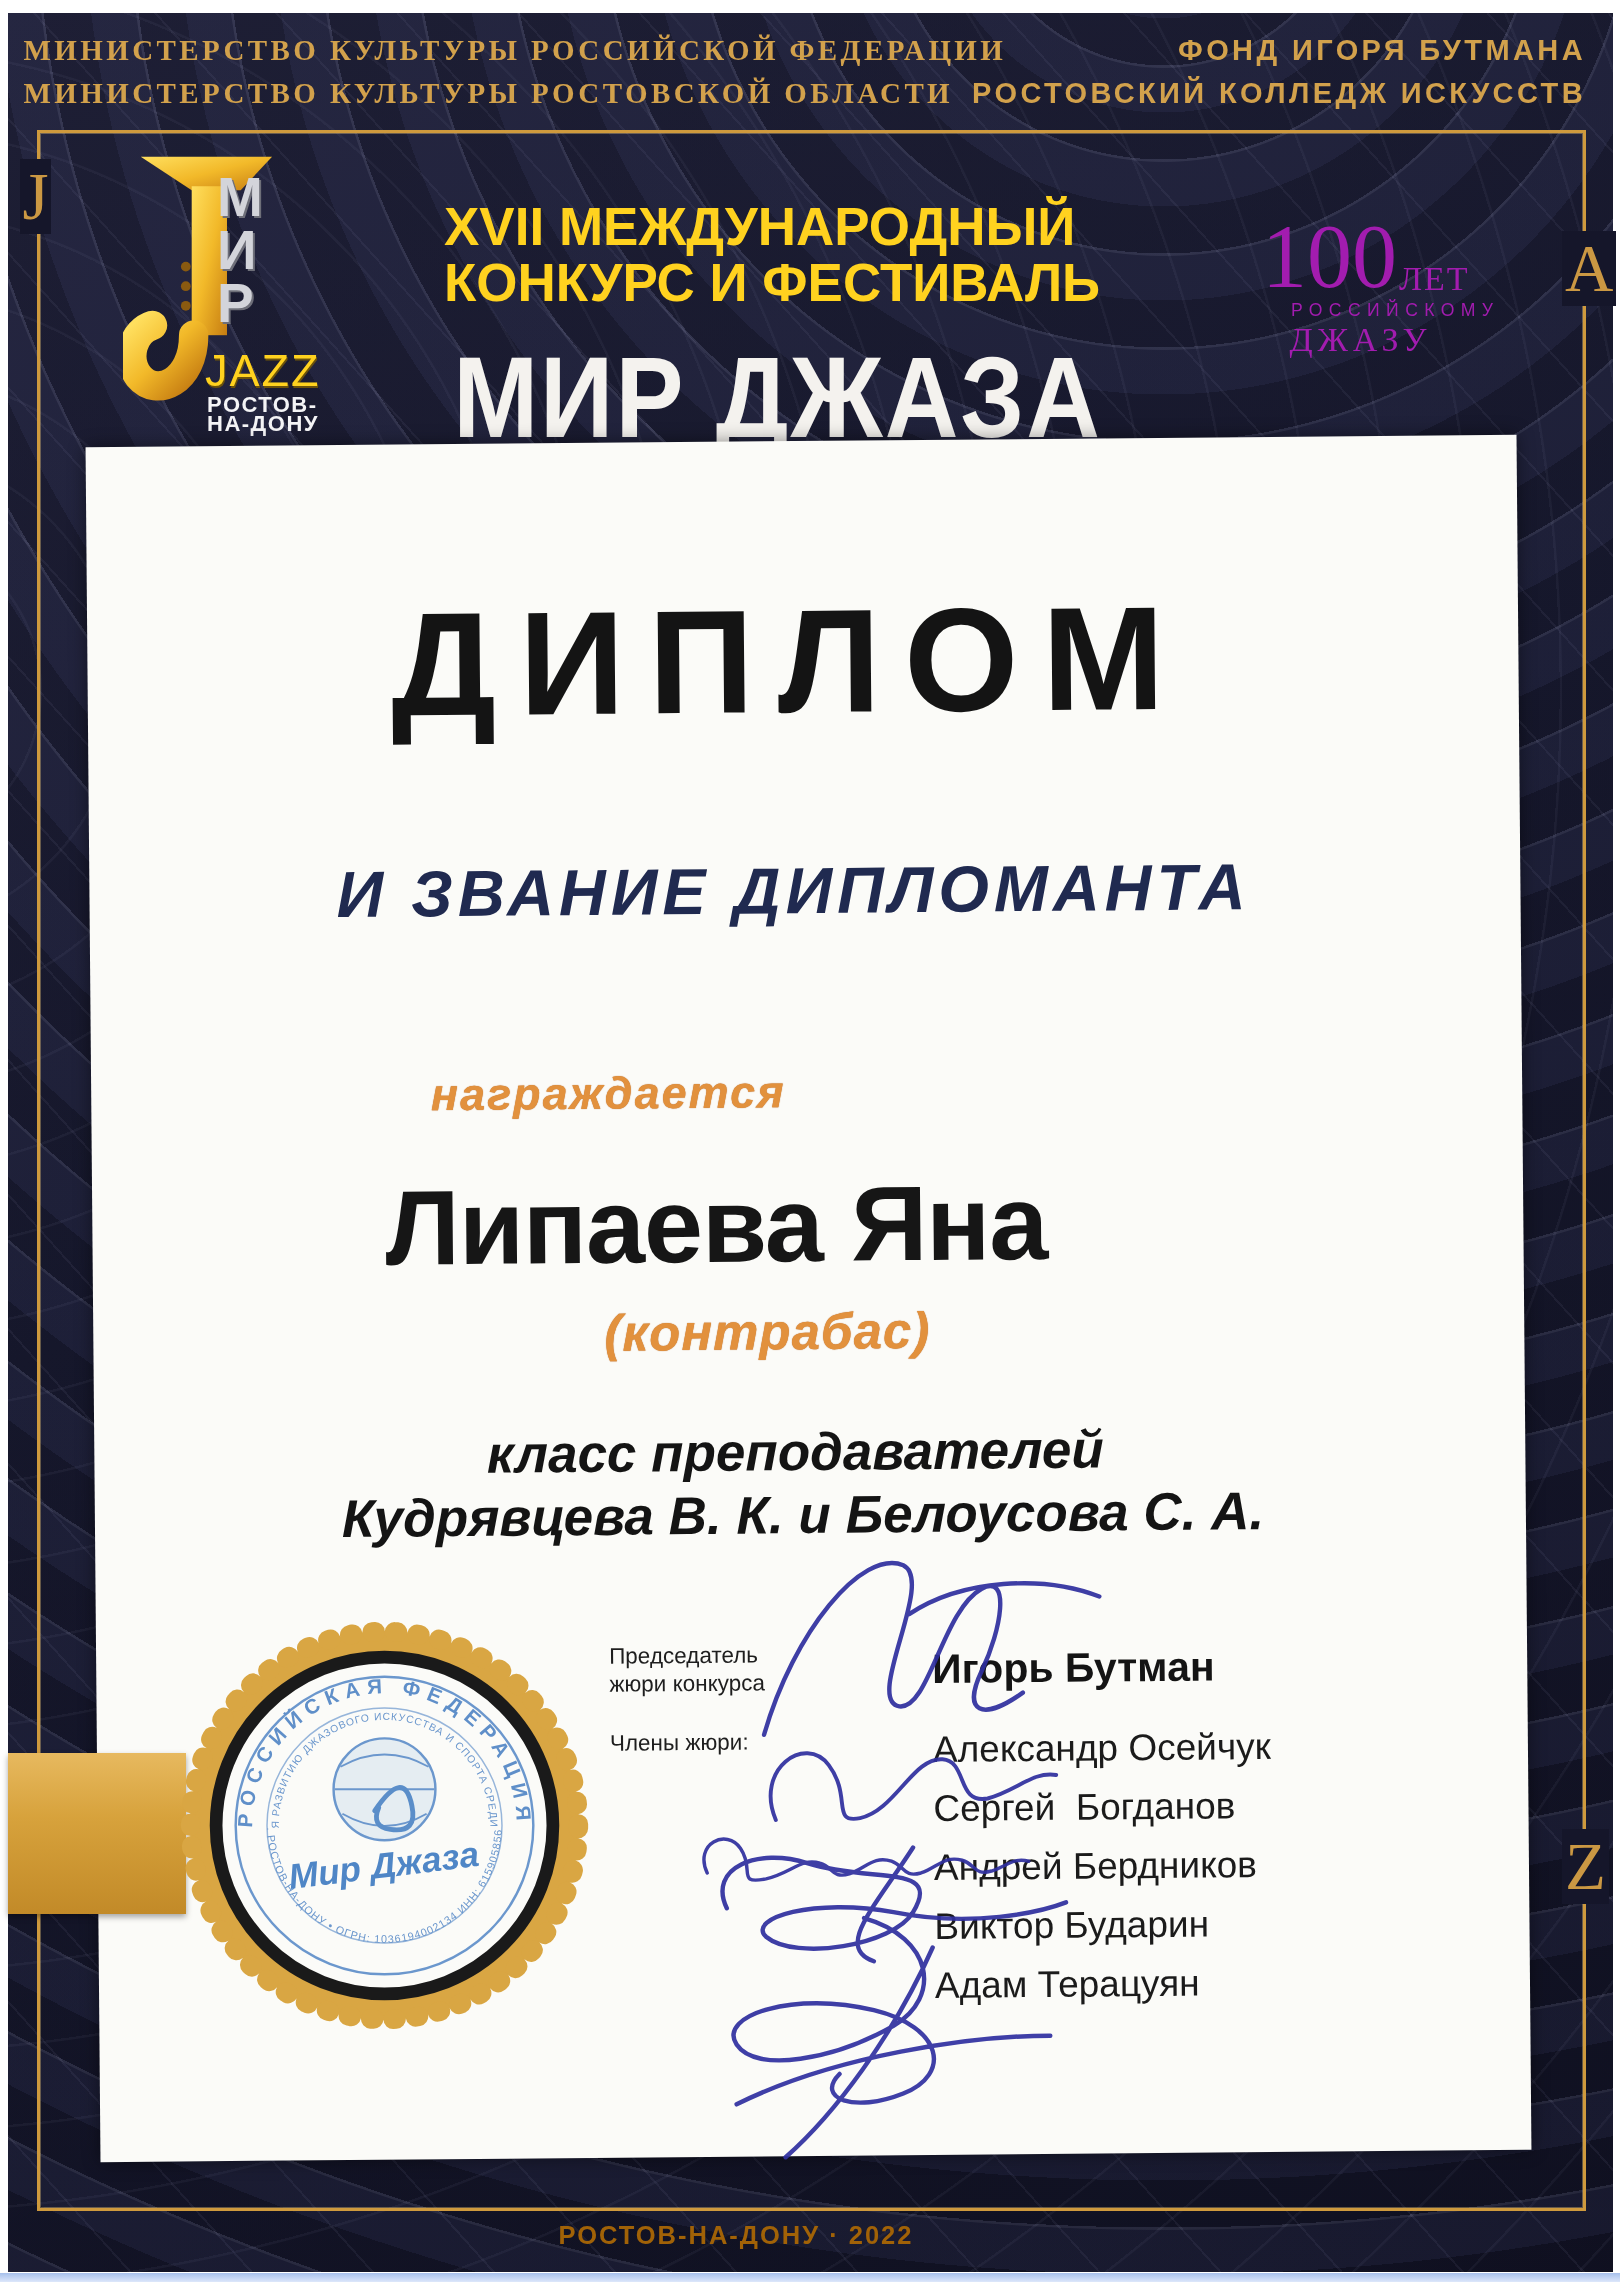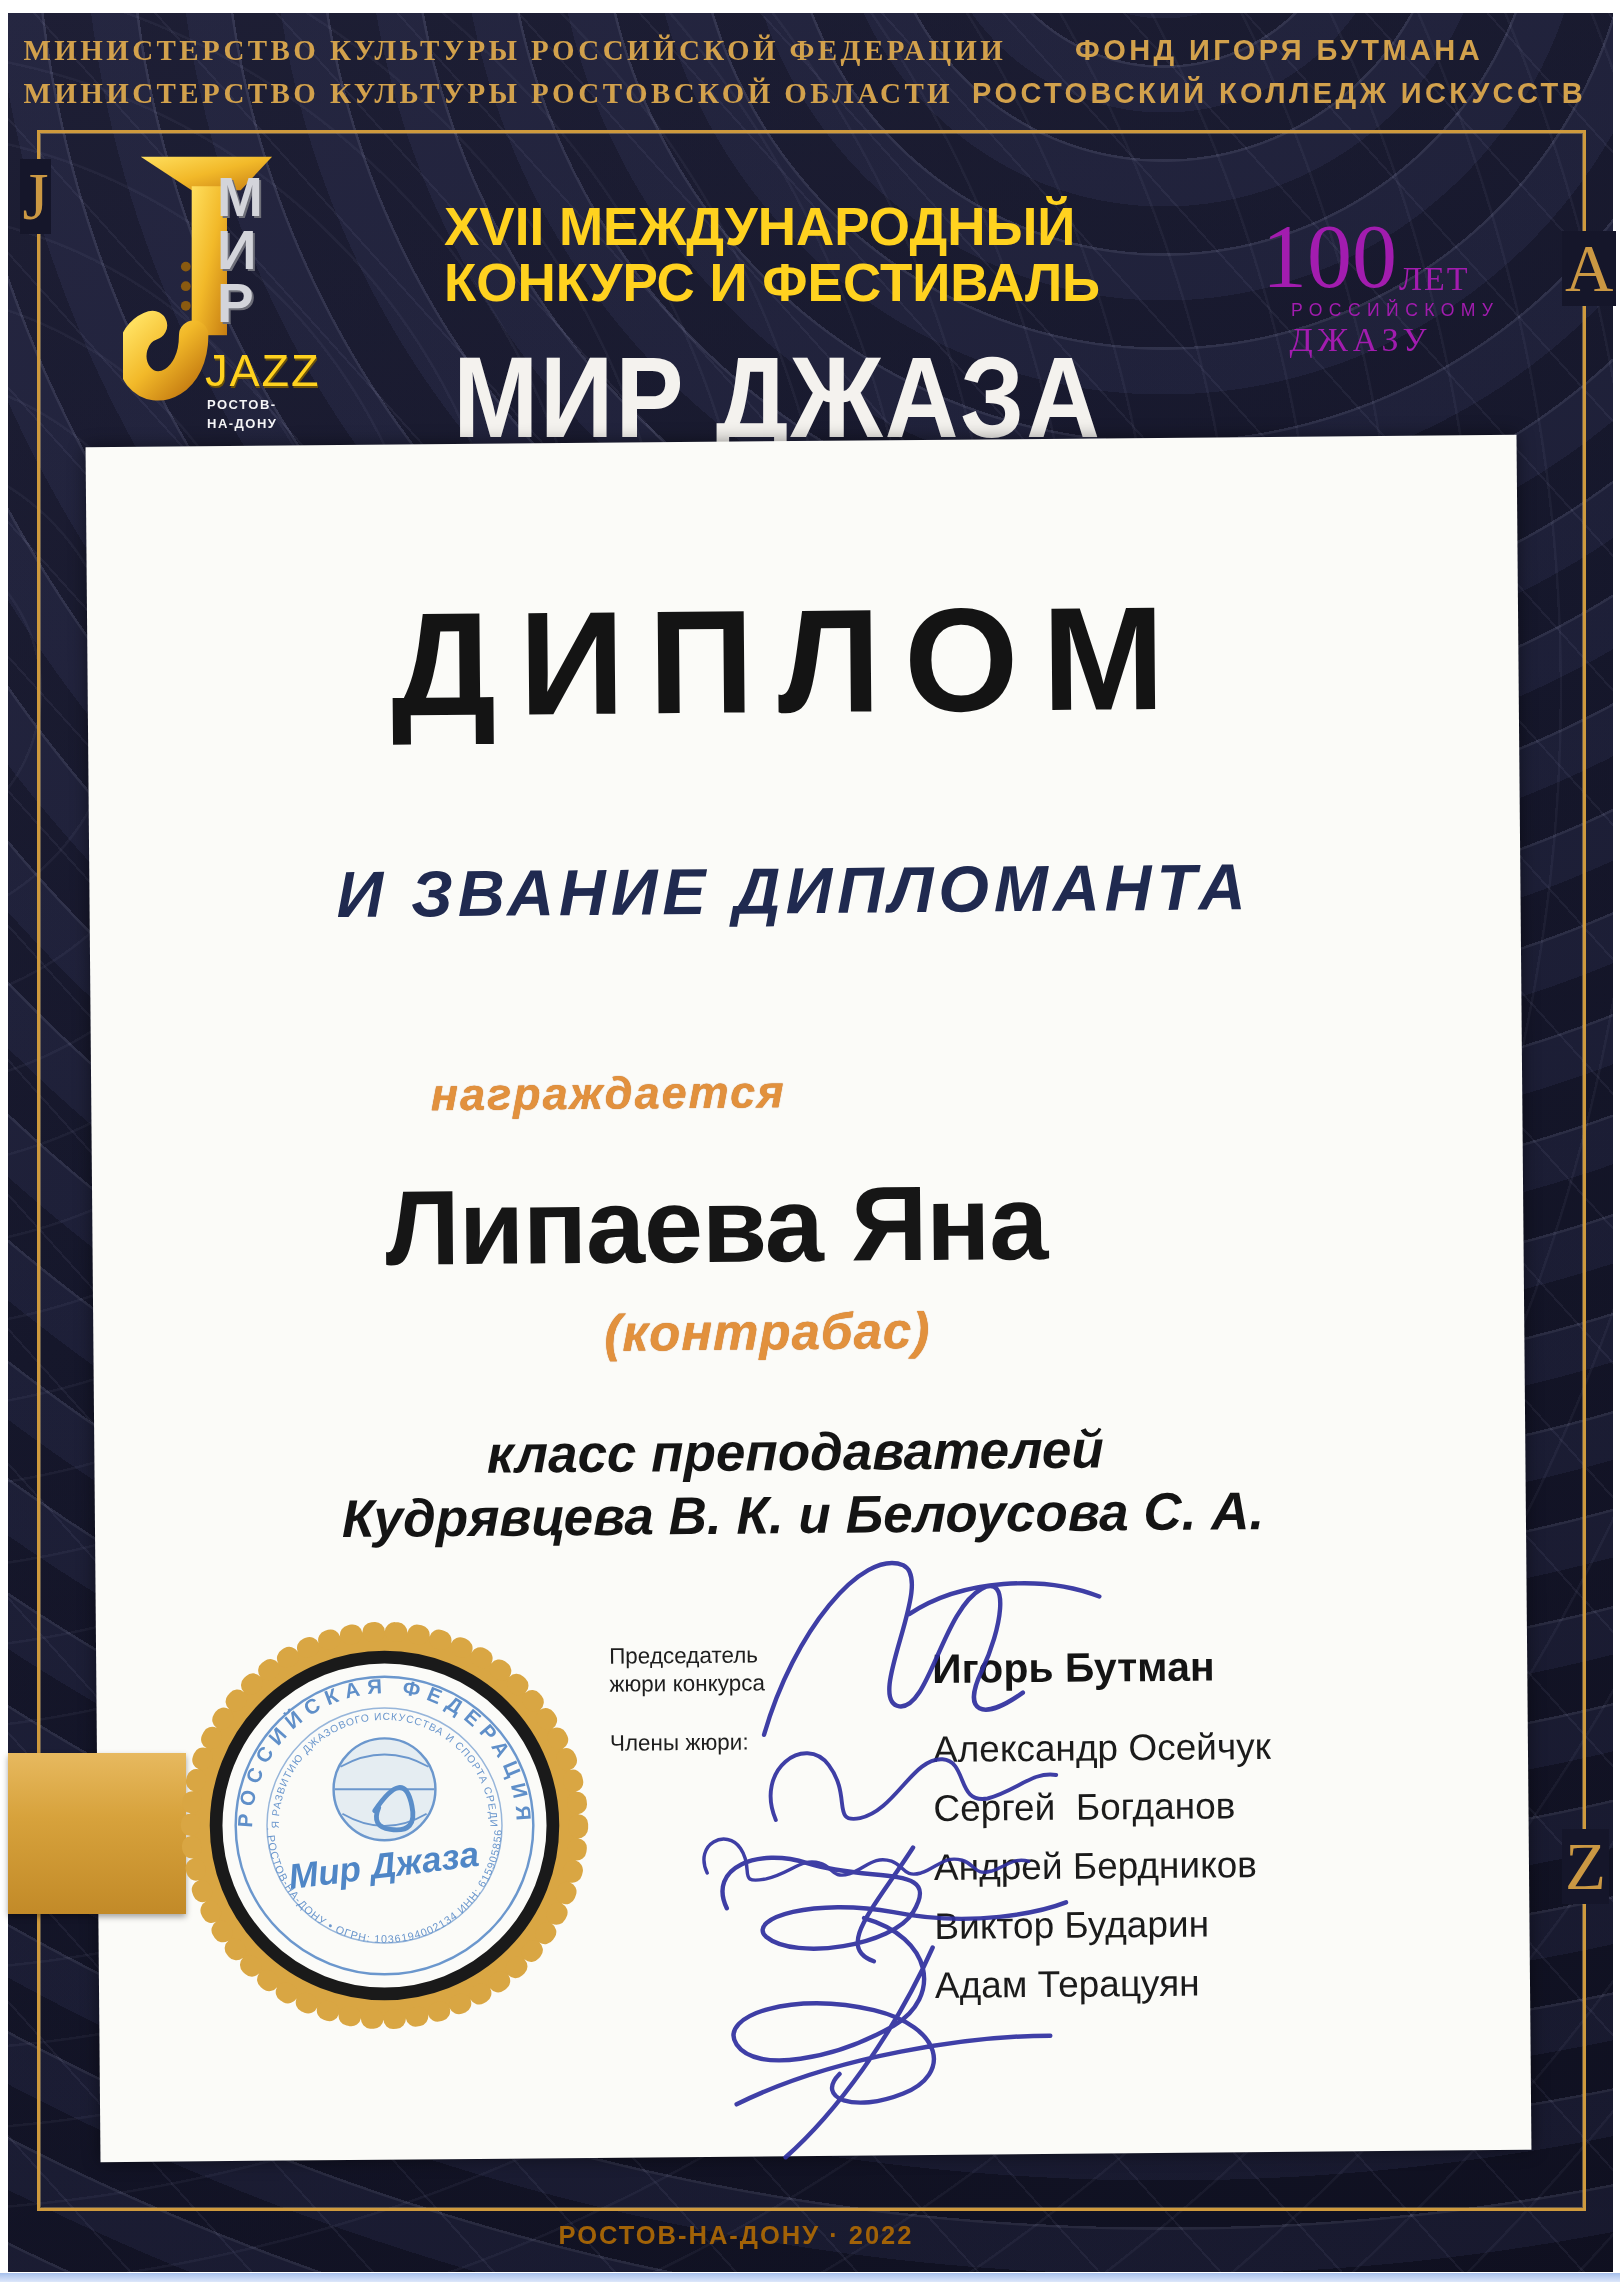--- a/index.html
+++ b/index.html
@@ -11,31 +11,31 @@
     background-image:
       repeating-radial-gradient(circle at 72% -6%, rgba(173,176,212,0.14) 0 2px, rgba(42,44,74,0.30) 2.9px 47px, rgba(14,14,28,0.25) 47px 94px),
       repeating-radial-gradient(circle at -8% 30%, rgba(173,176,212,0.08) 0 2px, rgba(0,0,0,0) 2.9px 80px),
       repeating-linear-gradient(48deg, rgba(165,165,205,0.10) 0 2px, rgba(0,0,0,0) 2px 90px),
       linear-gradient(155deg,#23243d 0%,#181a30 45%,#101122 100%);}
   .frame{position:absolute;left:37px;top:130px;width:1543px;height:2075px;
     border:3.9px solid #cf9a3d;box-shadow:inset 0 0 0 1px rgba(255,216,130,.35);}
   .org{position:absolute;top:29px;color:#d2a14c;font-weight:bold;font-size:29px;
     letter-spacing:3.4px;line-height:43px;}
   .org-left{left:23.5px;text-align:left;font-family:Liberation Serif, serif;}
-  .org-right{right:34px;text-align:center;}
+  .org-right{right:34px;text-align:right;}
   
   .logo{position:absolute;left:123px;top:149px;width:206px;height:294px;}
   .logo svg{position:absolute;left:0;top:0;}
   .mir-col{position:absolute;left:94px;top:21.6px;display:flex;flex-direction:column;
     color:#d3d4da;font-weight:bold;font-size:55px;line-height:53px;
     text-shadow:2px 2px 0 #6e6f79;}
   .jazz{position:absolute;left:82px;top:196px;color:#ffd21f;font-weight:normal;
     font-size:45px;letter-spacing:2px;text-shadow:1px 2px 0 #6b520b;}
   .logo-city{position:absolute;left:84px;top:247px;color:#f4f4f6;font-weight:bold;
-    font-size:13px;letter-spacing:1.5px;line-height:18.6px;}
+    font-size:22px;letter-spacing:1.5px;line-height:18.6px;}
   
   .event{position:absolute;left:444px;top:199px;width:667px;}
   .event-line{color:#ffd21f;font-weight:bold;font-size:53px;line-height:56px;letter-spacing:0px;}
   .event-name{margin-top:21.6px;text-align:center;color:#f4f2ee;font-weight:bold;font-size:102px;
     letter-spacing:2px;transform:scaleY(1.12);transform-origin:top center;}
   
   .cent{position:absolute;left:1262px;top:218px;width:265px;color:#a21caf;
     font-family:"Liberation Serif",serif;}
   .cent-row{display:flex;align-items:flex-end;}
   .cent-number{font-size:90px;line-height:78px;font-weight:normal;}

